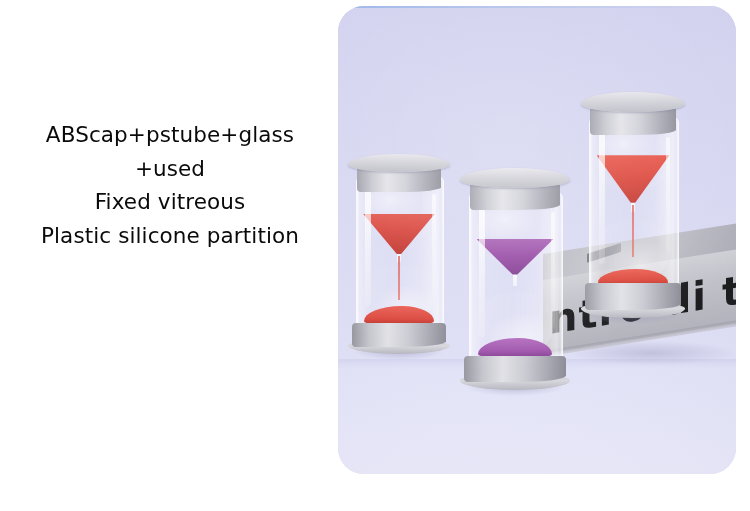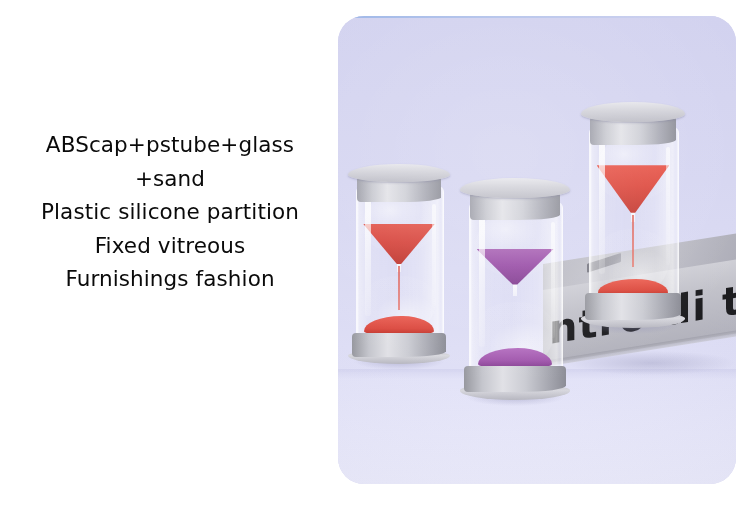--- a/index.html
+++ b/index.html
@@ -2,21 +2,21 @@
 <html><head>
 <meta charset="utf-8">
 <style>
   html,body{margin:0;padding:0;}
   body{
     width:750px;height:511px;
     background:#ffffff;
     font-family:"DejaVu Sans", sans-serif;
     overflow:hidden;position:relative;
   }
-  .page{position:absolute;inset:0;display:block;margin-top:10px;}
+  .page{position:absolute;inset:0;display:block;}
 
   
   .spec-text{
     position:absolute;
     left:0px; top:118px;
     width:340px;
     text-align:center;
     color:#0a0a0a;
     font-size:21.5px;
     line-height:33.5px;
@@ -196,24 +196,23 @@
     z-index:11;
   }
 </style>
 </head>
 <body>
 
 <div class="page">
 
   <div class="spec-text">
     <span class="spec-line">ABScap+pstube+glass</span>
-    <span class="spec-line">+sand</span>
+    <span class="spec-line">+used</span>
+    <span class="spec-line">Fixed vitreous</span>
     <span class="spec-line">Plastic silicone partition</span>
-    <span class="spec-line">Fixed vitreous</span>
-    <span class="spec-line">Furnishings fashion</span>
   </div>
 
   <div class="photo-panel">
     <div class="backdrop-wall"></div>
     <div class="backdrop-table"></div>
     <div class="backdrop-seam"></div>
     <div class="photo-topline"></div>
 
     <div class="book-shadow"></div>
     <div class="book">

